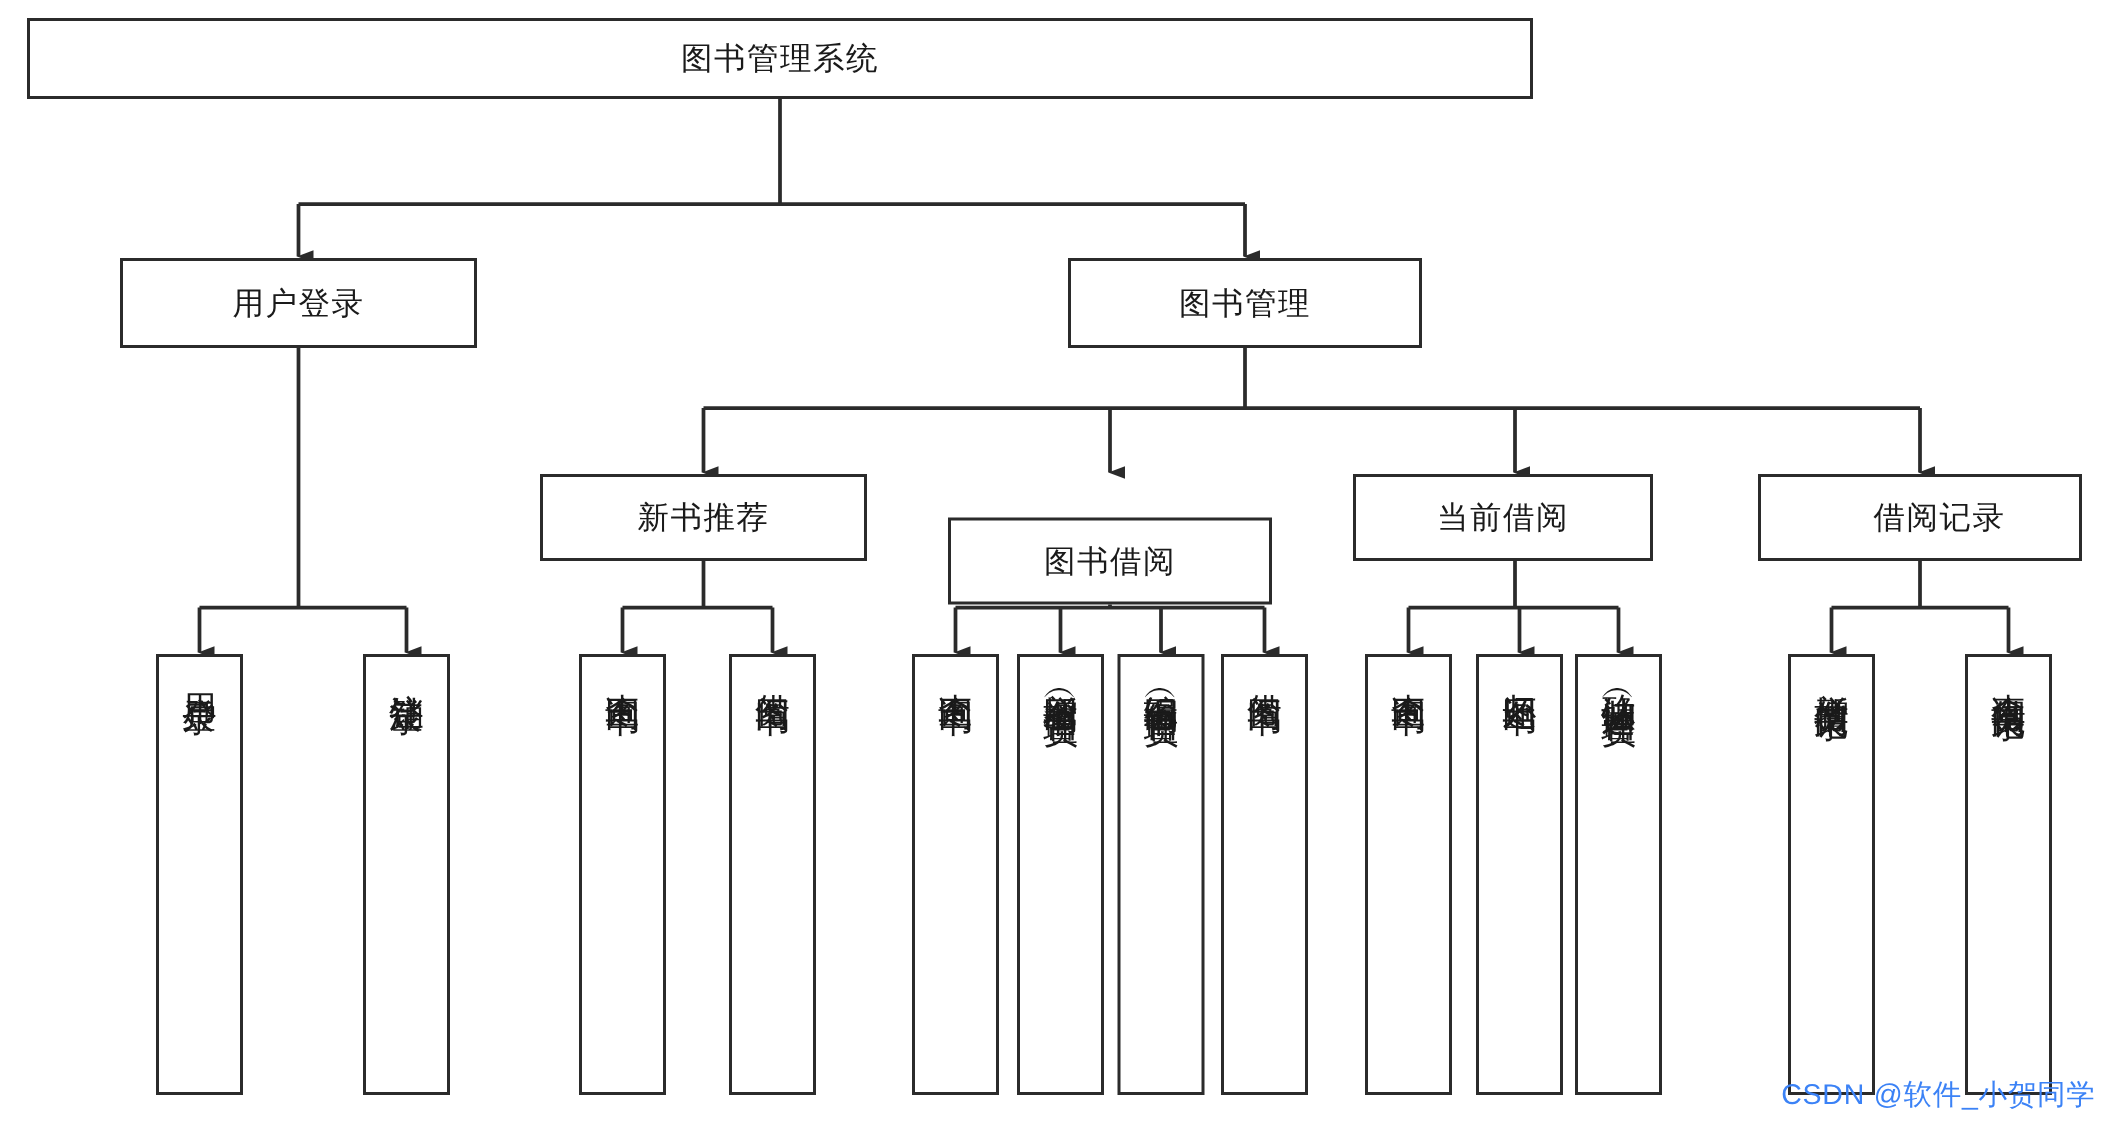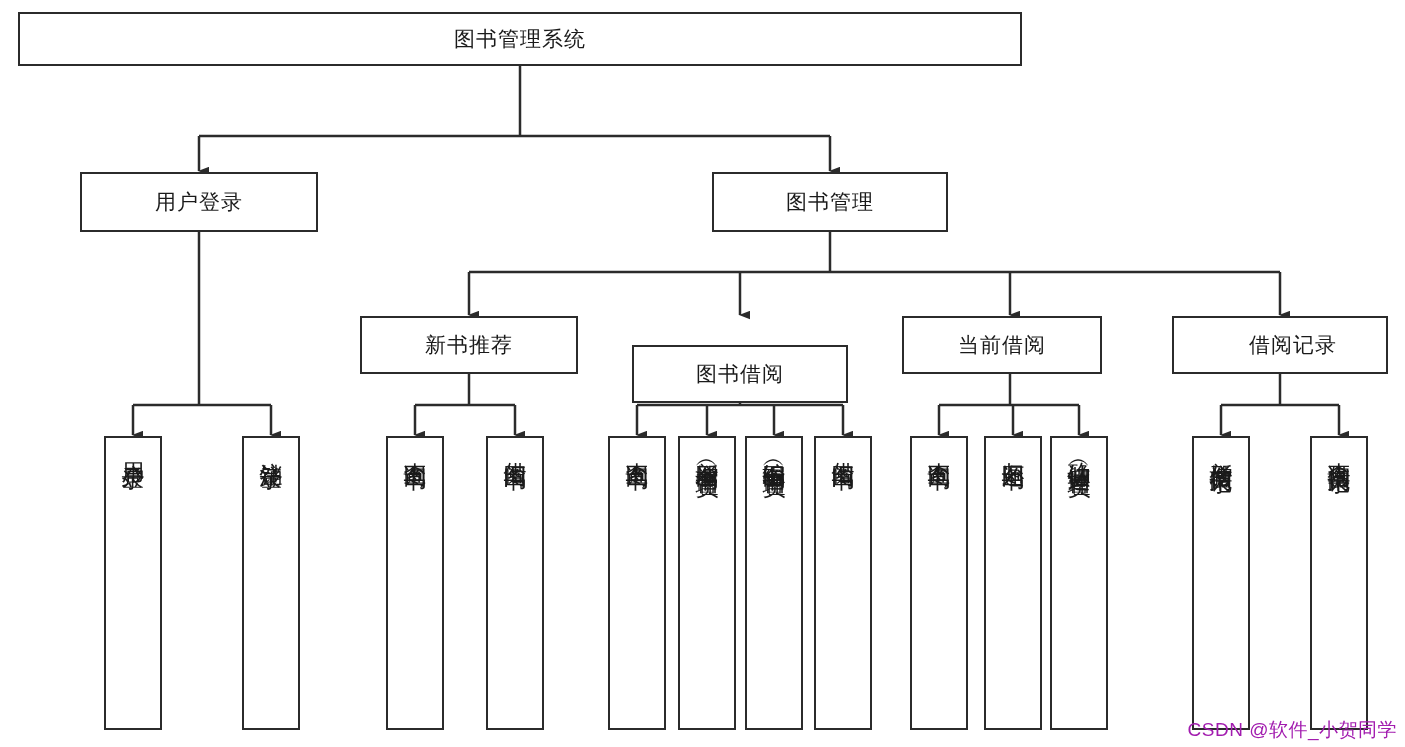--- a/index.html
+++ b/index.html
@@ -54,21 +54,21 @@
     color: #1a1a1a;
   }
   .node-root {
     font-size: 22px;
   }
   #watermark {
     position: absolute;
     right: 8px;
     bottom: 4px;
     font-size: 19px;
-    color: #a21caf;
+    color: #3b82f6;
     letter-spacing: 0.5px;
     white-space: nowrap;
     pointer-events: none;
   }
 </style>
 </head>
 <body>
 
 <div id="canvas">
 

